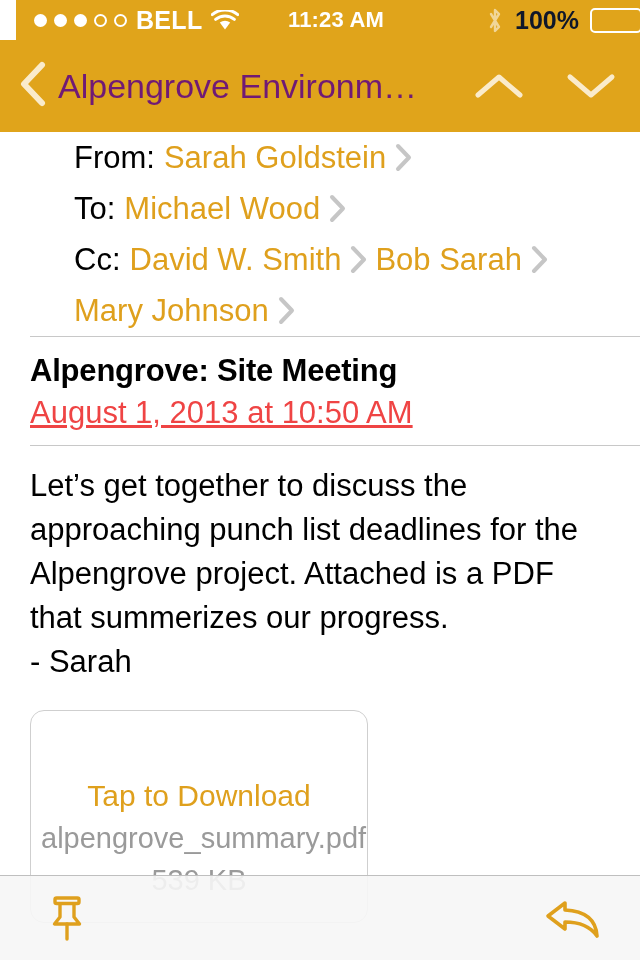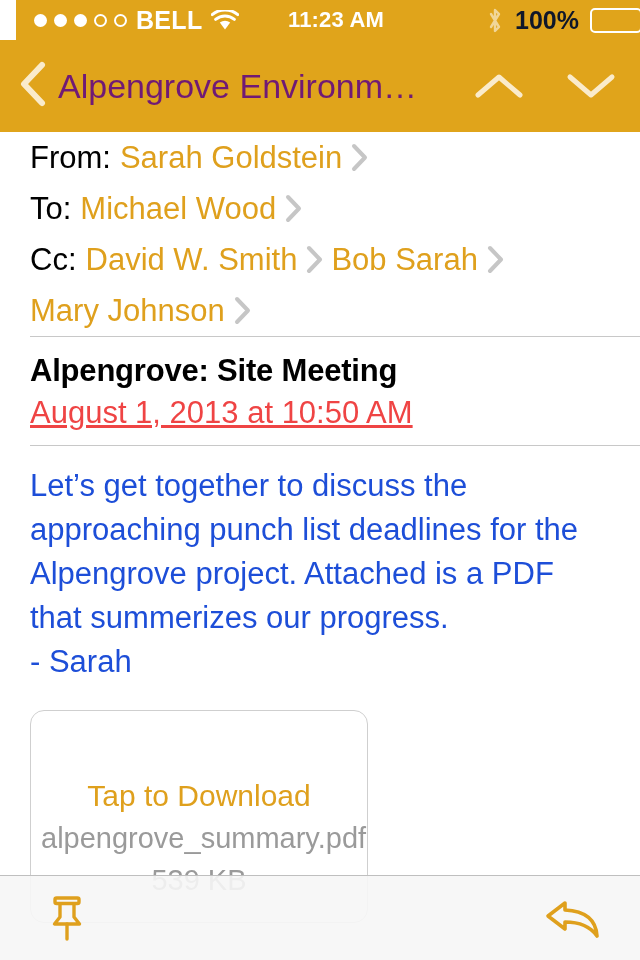--- a/index.html
+++ b/index.html
@@ -41,34 +41,34 @@
     position:absolute; left:0; top:40px; width:640px; height:92px;
     background:#E0A41B; display:flex; align-items:center;
   }
   .nav-back{ display:flex; align-items:center; gap:10px; margin-left:18px; cursor:pointer; max-width:430px; }
   .nav-title{ font-size:34px; color:#701a75; white-space:nowrap; overflow:hidden; }
   .nav-updown{ position:absolute; right:22px; display:flex; align-items:center; gap:38px; }
   .chev-btn{ width:54px; height:54px; display:flex; align-items:center; justify-content:center; cursor:pointer; }
 
   
   .hdr{ position:absolute; left:0; top:132px; width:640px; }
-  .field-row{ padding:0 30px; height:51px; display:flex; align-items:center; flex-wrap:nowrap; }
+  .field-row{ padding:0 30px; height:51px; display:flex; align-items:center; flex-wrap:nowrap;margin-left:44px; }
   .f-label{ font-size:31px; color:#000; margin-right:9px; white-space:nowrap; }
   .f-name{ font-size:31px; color:#DFA01D; white-space:nowrap; cursor:pointer; }
   .f-chev{ margin:0 8px 0 9px; display:inline-flex; align-items:center; }
   .f-chev svg{ display:block; }
 
   .sep{ height:1px; background:#C8C8C8; margin-left:30px; }
 
   .subject-block{ padding:14px 30px 12px 30px; }
   .subject{ font-size:31px; font-weight:700; color:#000; letter-spacing:-.2px; line-height:1.28; }
   .datetime{ font-size:31px; color:#ef4444; line-height:1.3; margin-top:2px;text-decoration:underline; }
 
   .body-block{ padding:18px 30px 0 30px; }
-  .body-text{ font-size:31px; color:#1d4ed8; line-height:44px; white-space:pre-wrap; }
+  .body-text{ font-size:31px; color:#000000; line-height:44px; white-space:pre-wrap; }
 
   
   .attach-wrap{ padding:26px 30px 0 30px; }
   .attach-card{
     width:338px; border:1px solid #CFCFCF; border-radius:14px;
     background:#fff; padding:66px 10px 22px 10px; text-align:center;
     cursor:pointer;
   }
   .att-tap{ font-size:30px; color:#DFA01D; line-height:1.25; }
   .att-name{ font-size:29px; color:#9A9A9A; line-height:1.3; margin-top:6px; }

